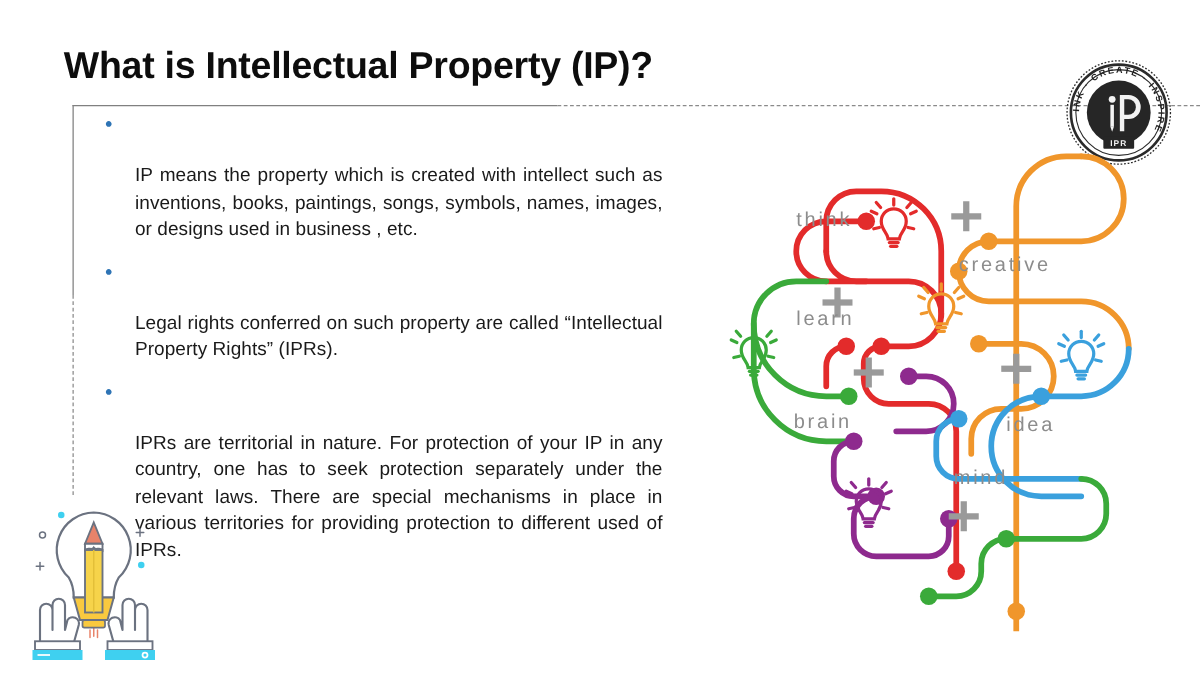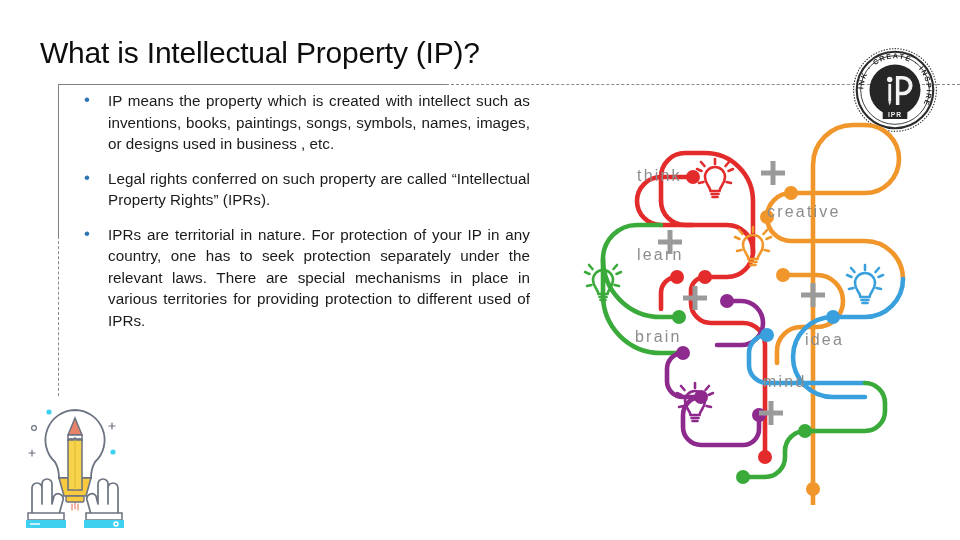--- a/index.html
+++ b/index.html
@@ -6,22 +6,22 @@
   body{
     width:960px;height:540px;
     background:#ffffff;
     font-family:"Liberation Sans", sans-serif;
     overflow:hidden;position:relative;
   }
   #slide{position:absolute;inset:0;}
 
   
   .title{
-    position:absolute;left:40px;top:36px;
-    font-size:30px;font-weight:normal;color:#0d0d0d;
+    position:absolute;left:51px;top:36px;
+    font-size:30px;font-weight:bold;color:#0d0d0d;
     letter-spacing:-0.2px;white-space:nowrap;
   }
 
   
   .border-top-solid{
     position:absolute;left:58px;top:84px;width:388px;height:0;
     border-top:1.4px solid #808080;
   }
   .border-top-dash{
     position:absolute;left:446px;top:84px;width:514px;height:0;
@@ -41,20 +41,21 @@
   .bullet{display:flex;margin-bottom:13px;}
   .bullet .dot{
     flex:0 0 auto;width:24px;color:#2e74b5;
     font-size:17px;line-height:20px;text-align:left;padding-left:6px;
   }
   .bullet .txt{
     flex:1 1 auto;
     font-size:15.2px;line-height:21.5px;color:#1a1a1a;
     text-align:justify;text-justify:inter-word;
     letter-spacing:0.05px;
+    margin-top:40px;
   }
   .bullet .txt.last-left{text-align-last:left;}
 
   
   .logo{position:absolute;left:851px;top:46px;width:88px;height:88px;}
 
   
   .brain{position:absolute;left:565px;top:95px;width:380px;height:410px;}
   .brain text{
     font-family:"Liberation Sans", sans-serif;

